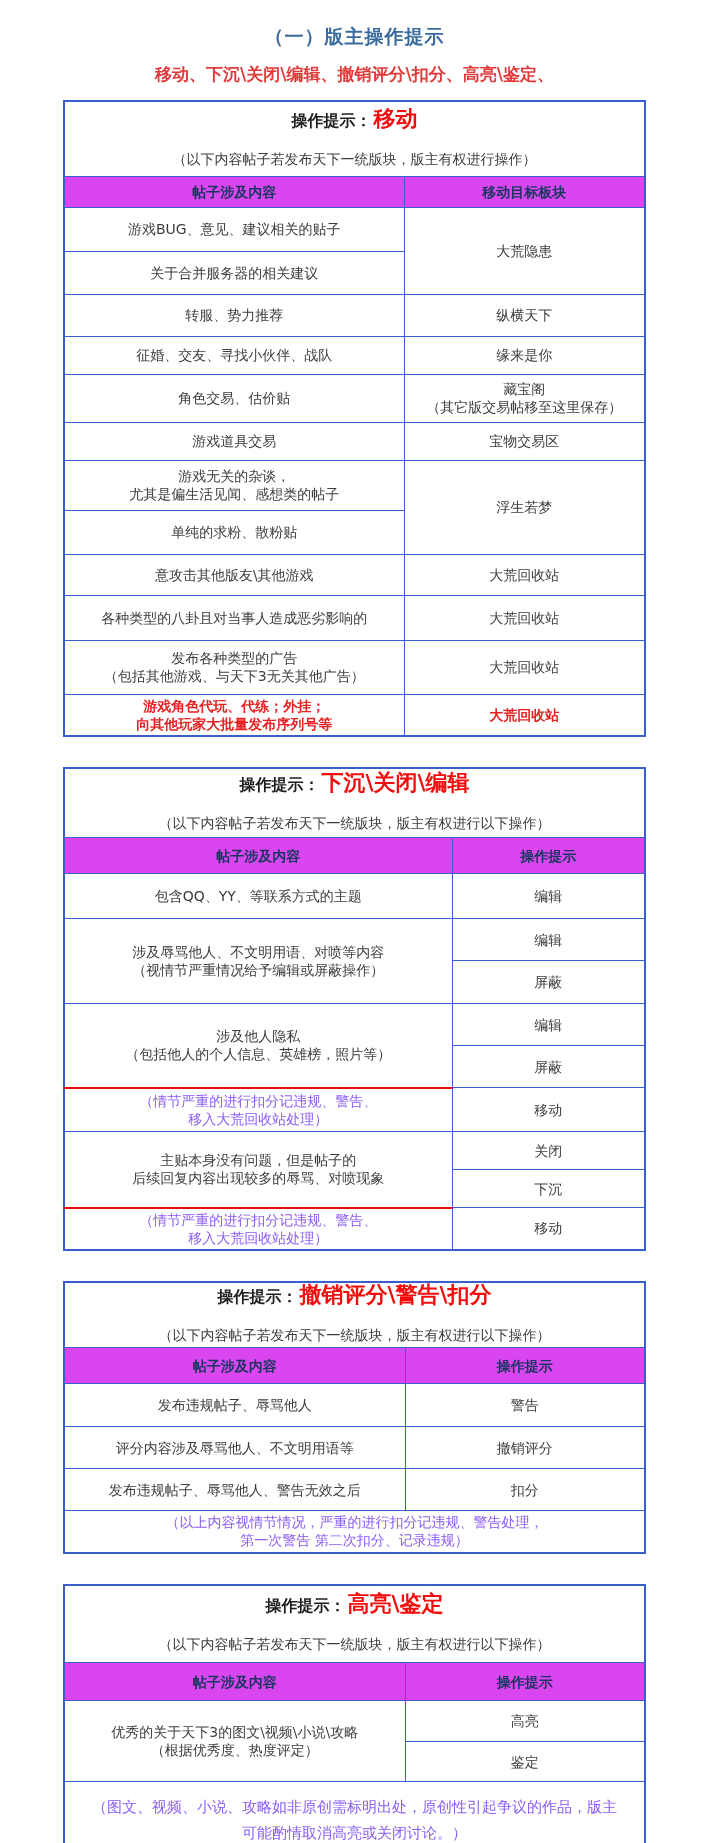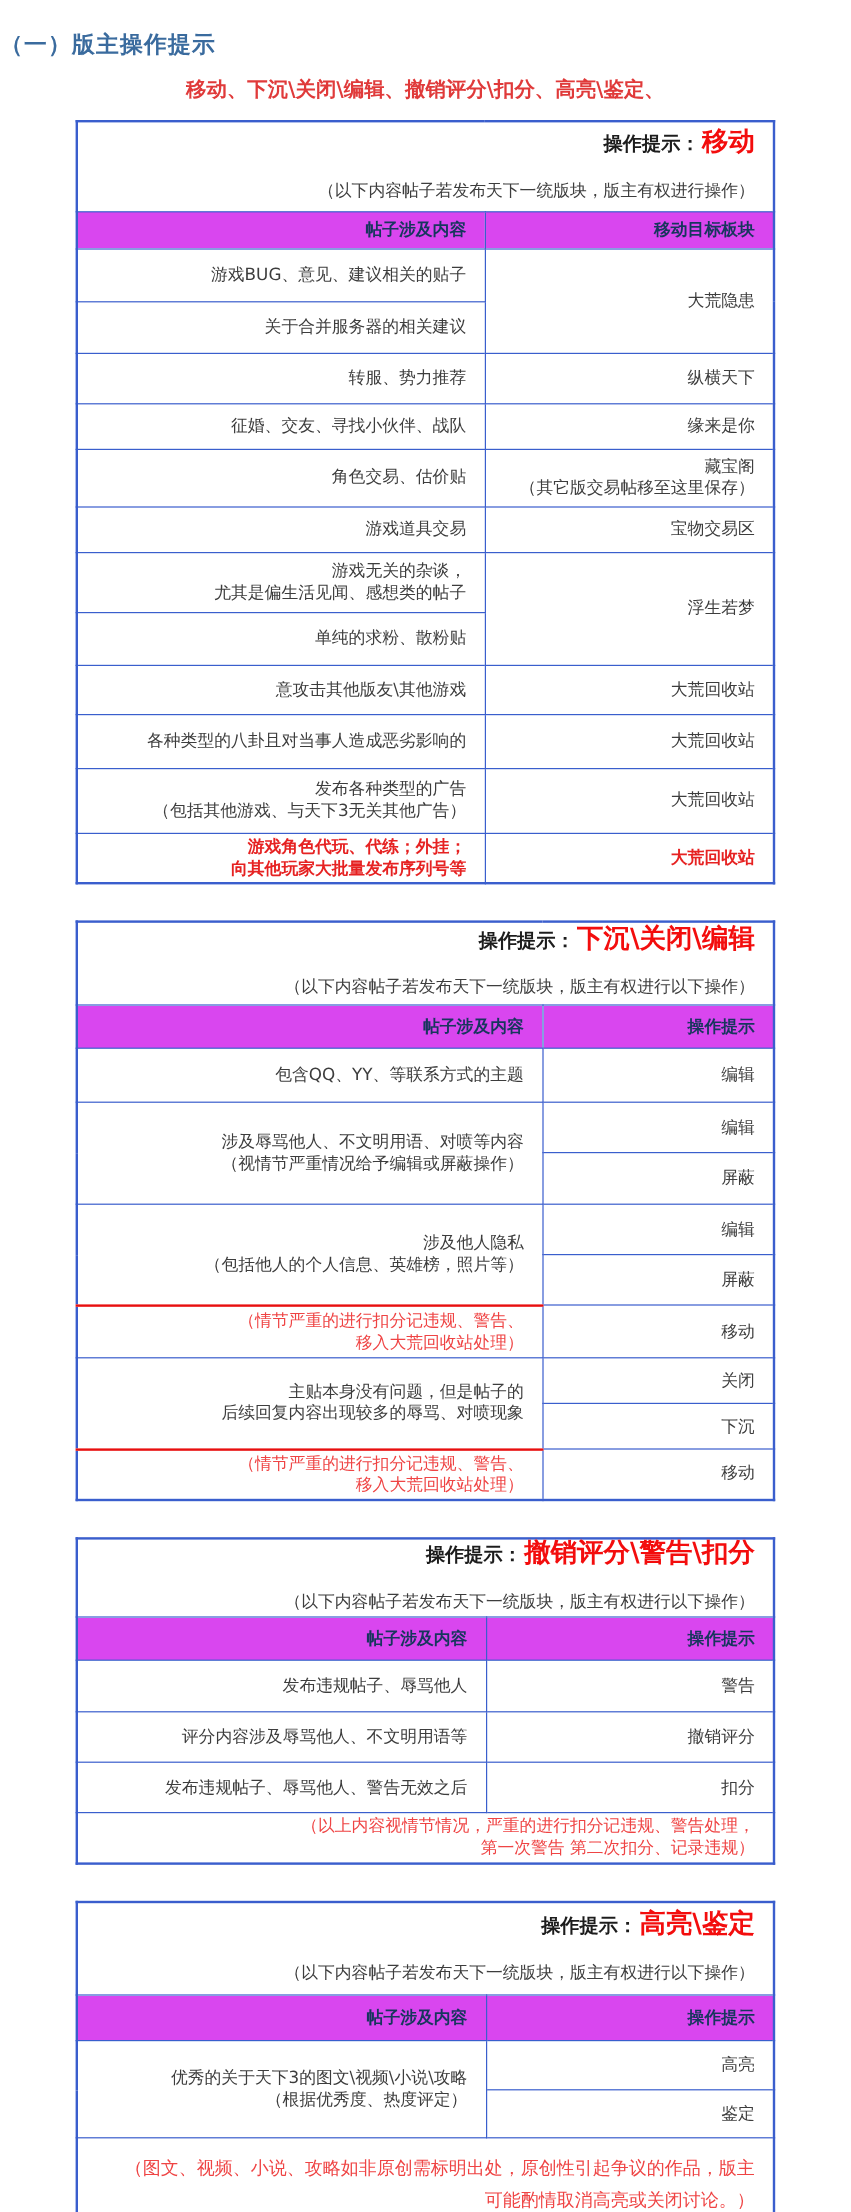--- a/index.html
+++ b/index.html
@@ -3,52 +3,52 @@
 <meta charset="utf-8">
 <style>
   html,body{margin:0;padding:0;background:#ffffff;}
   body{
     width:709px;
     font-family:"DejaVu Sans","Liberation Sans",sans-serif;
     color:#3d3d3d;
   }
   .page{padding-top:24px;}
   .page-heading{
-    color:#3a6b9e;font-size:19px;font-weight:bold;
+    text-align:center;color:#3a6b9e;font-size:19px;font-weight:bold;
     margin:0 0 13px 0;letter-spacing:1px;
   }
   .page-subheading{
     text-align:center;color:#e03a3a;font-size:17px;font-weight:bold;
     margin:0 0 14px 0;
   }
   table.op-table{
     width:583px;margin:0 auto 30px auto;
     border-collapse:collapse;table-layout:fixed;
     border:2px solid #3a5ecd;
   }
   table.op-table td, table.op-table th{
     border:1px solid #3a5ecd;
-    text-align:right;vertical-align:middle;
+    text-align:center;vertical-align:middle;
     font-size:14px;padding:2px 15px;line-height:18px;
     overflow:hidden;
   }
   
   td.c2, th.c2{border-left:3px double #3a5ecd;}
   .t1 col.c1{width:340px;}
   .t2 col.c1{width:388px;}
   .t3 col.c1{width:341px;}
   .t4 col.c1{width:341px;}
   td.title-cell{padding:9px 6px 7px 6px;}
   .title-label{font-weight:bold;font-size:16px;color:#1c1c1c;}
   .title-action{font-weight:bold;font-size:22px;color:#f30d0d;padding-left:2px;}
   .note{font-size:14px;color:#3d3d3d;margin-top:20px;}
   th{
     background:#d946ef;color:#17365d;font-size:15px;font-weight:bold;
   }
-  .red{color:#ef4444;}
+  .red{color:#8b5cf6;}
   .red-bold{color:#e62222;font-weight:bold;}
   .red-top{border-top:2px solid #e80f0f !important;}
   .cell-line{display:block;}
 </style>
 </head>
 <body>
 
 <div class="page">
 
   <div class="page-heading">（一）版主操作提示</div>

